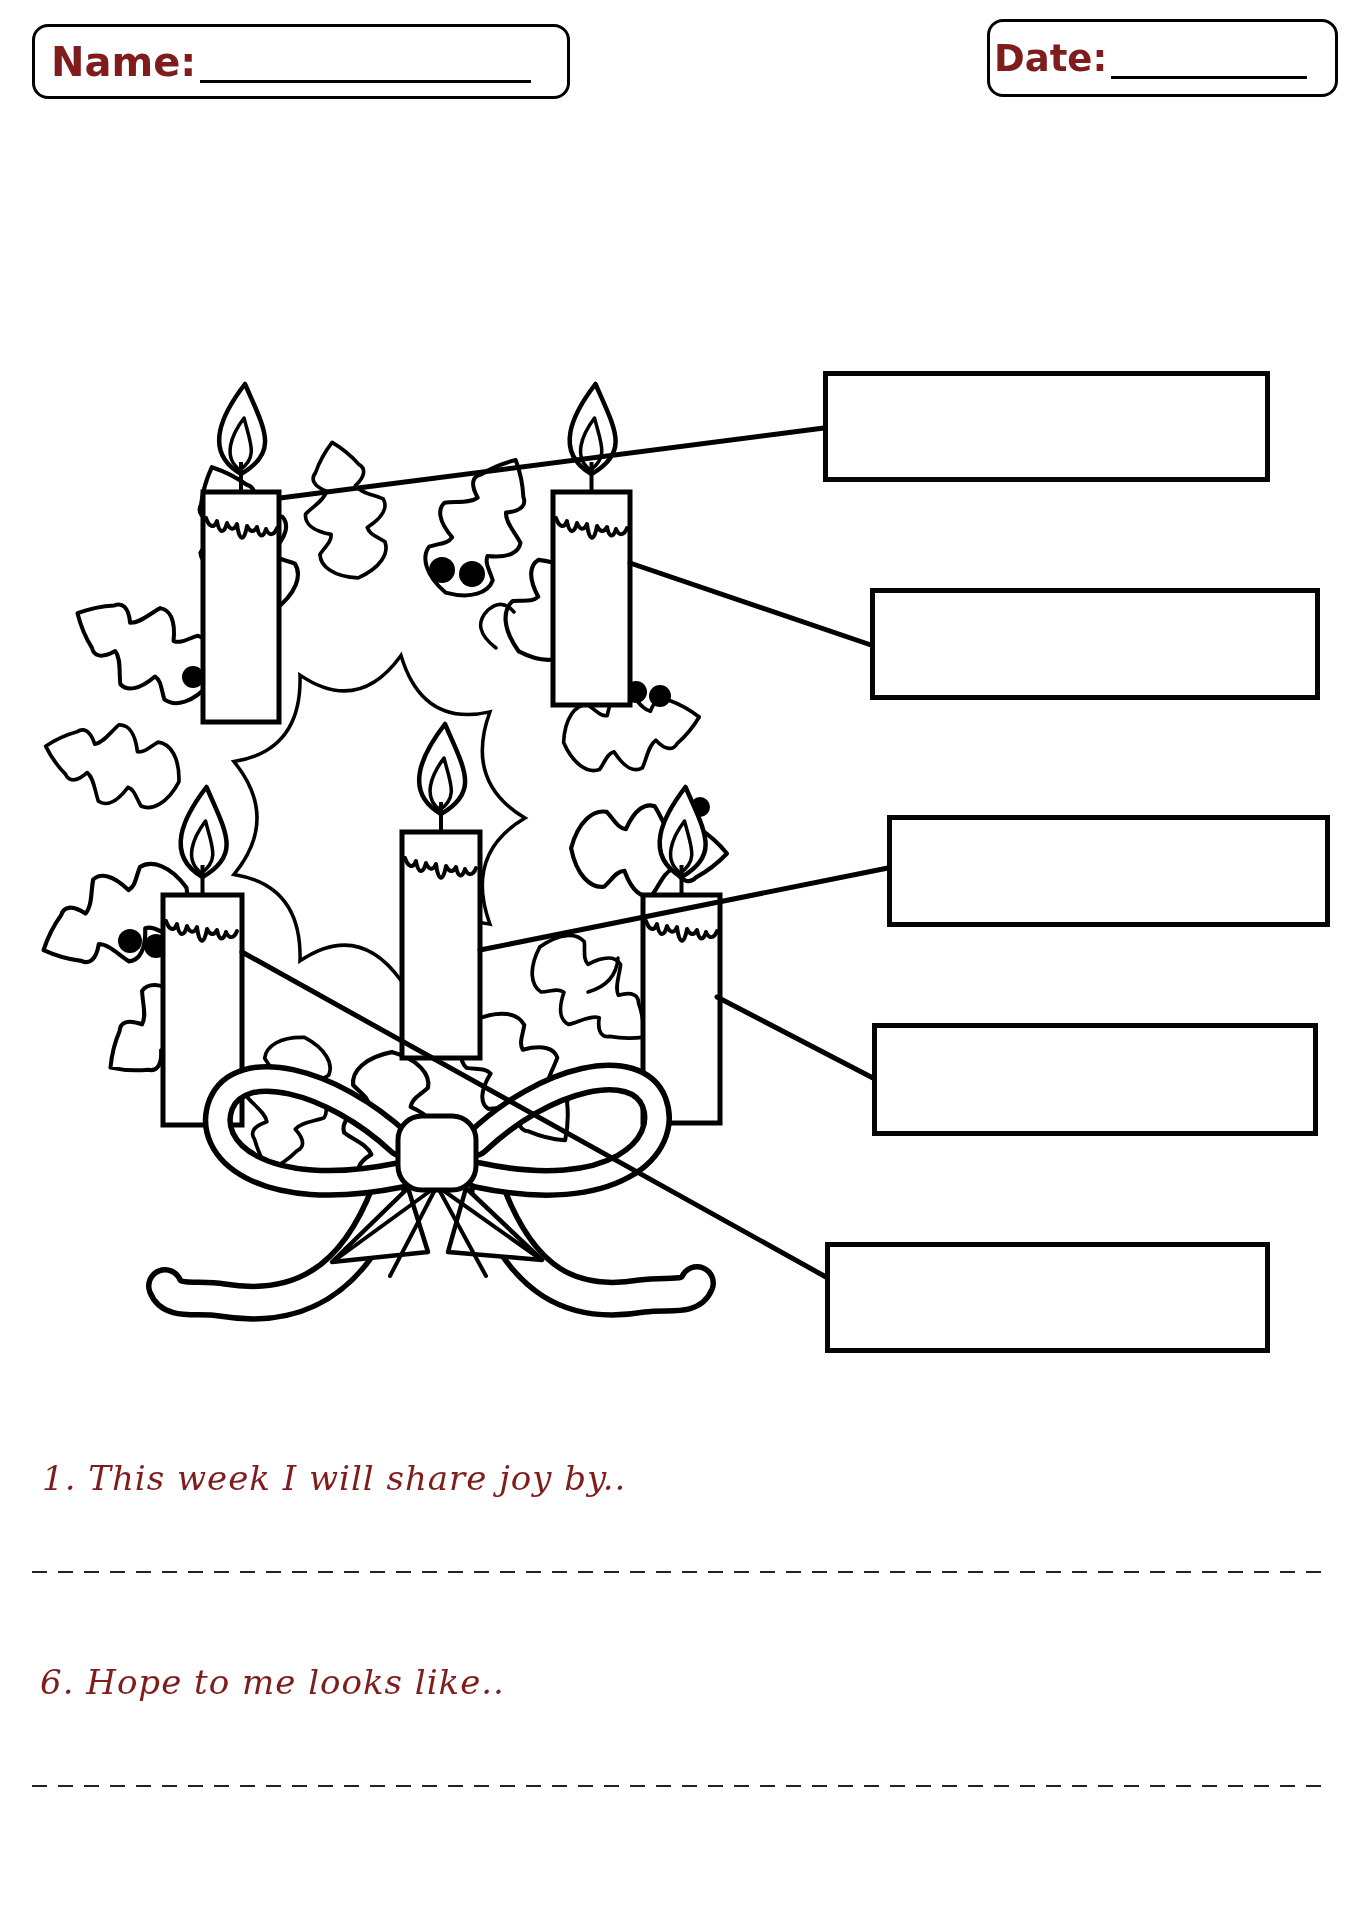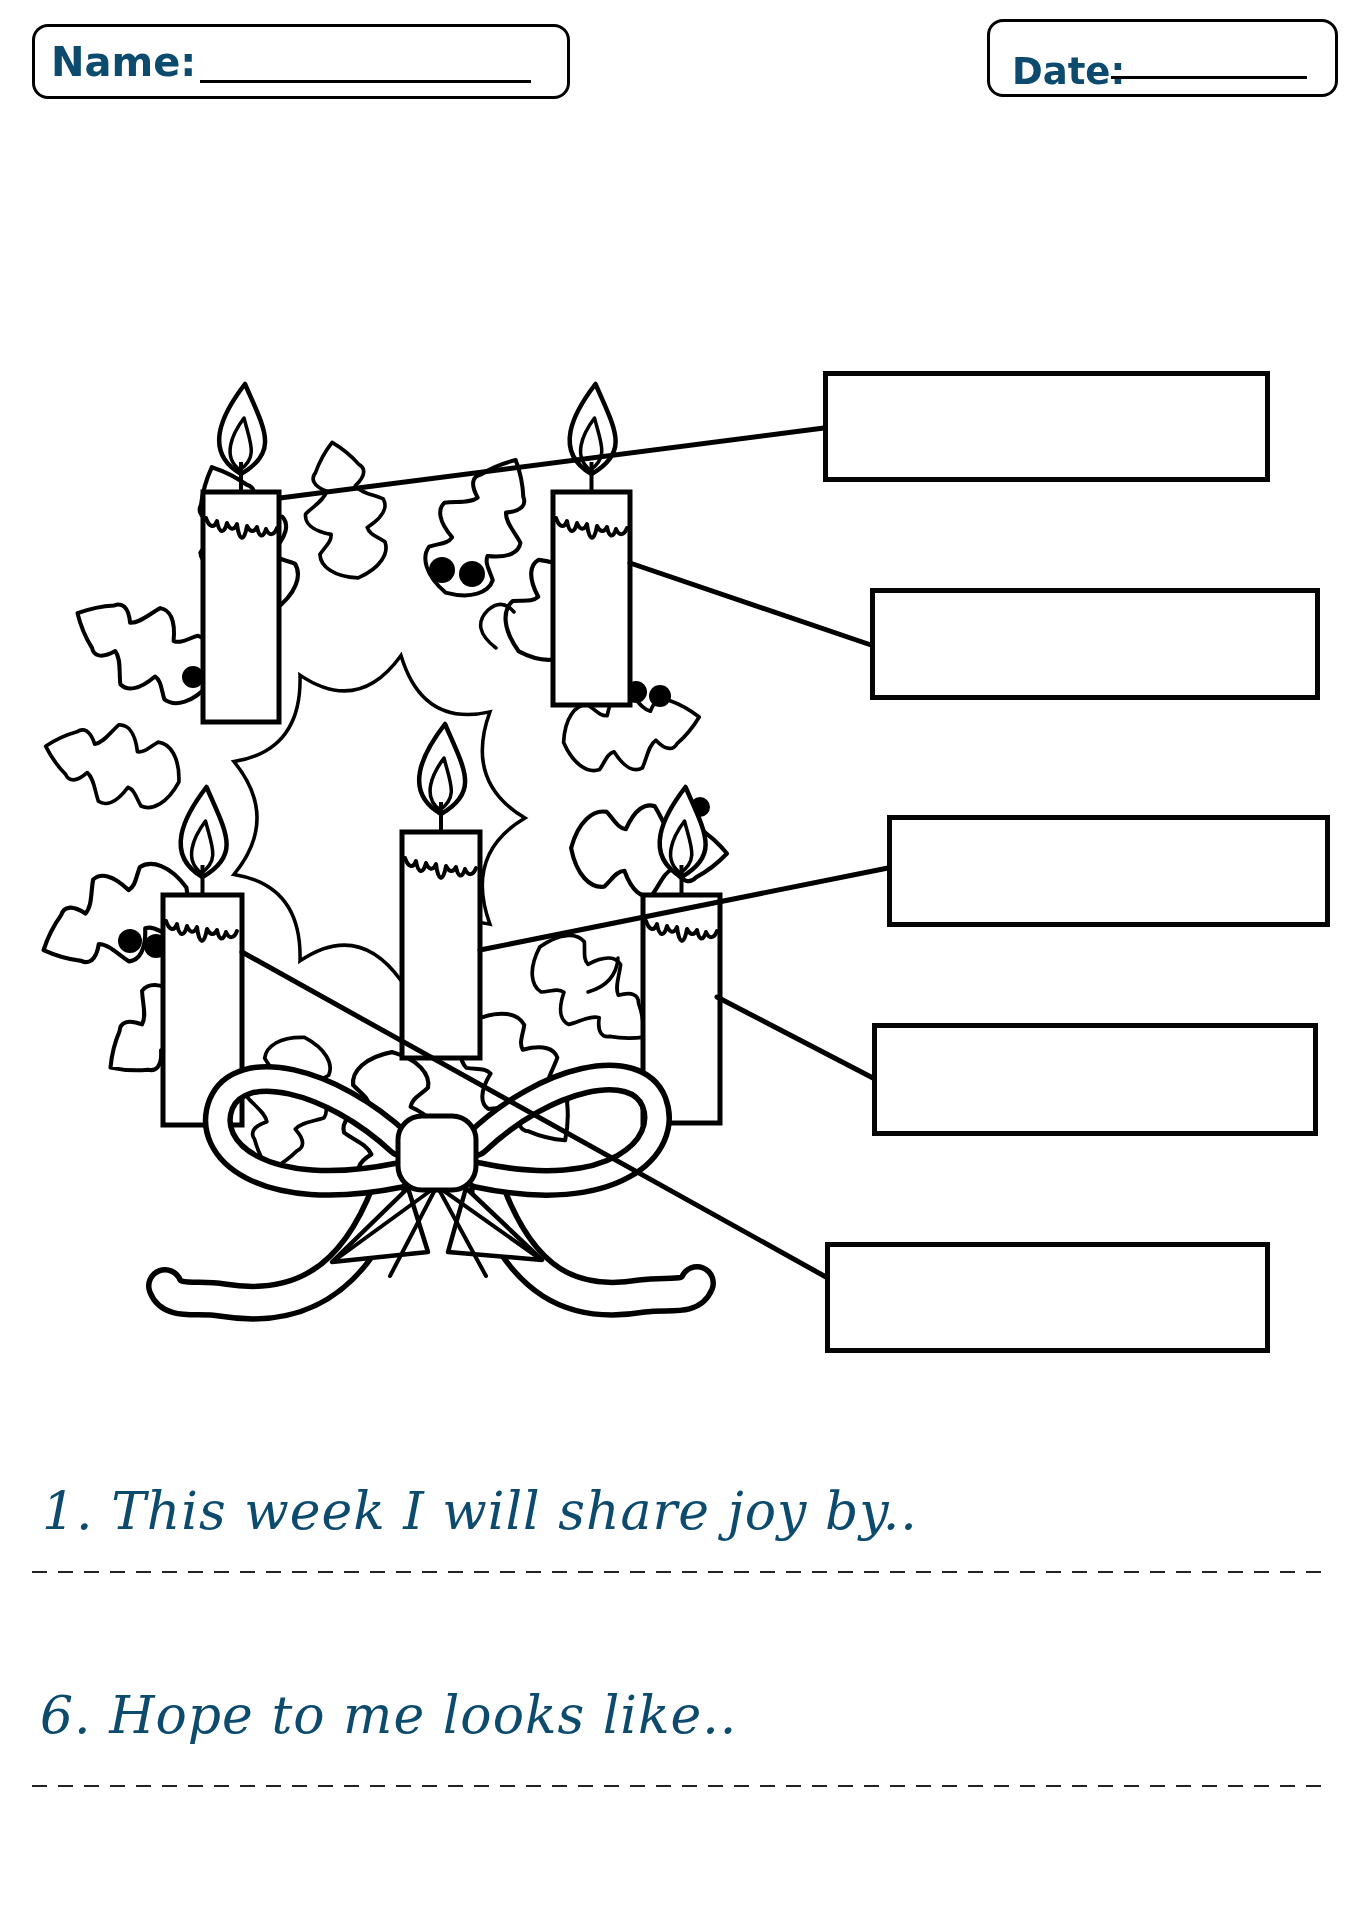--- a/index.html
+++ b/index.html
@@ -3,37 +3,37 @@
 <meta charset="utf-8">
 <style>
   html,body{margin:0;padding:0;background:#e8e8e8;}
   .page{
     position:relative;
     width:1358px;height:1920px;
     margin:0 auto;
     background:#ffffff;
     overflow:hidden;
     font-family:"DejaVu Sans", sans-serif;
-    color:#0c4a6e;
+    color:#7f1d1d;
   }
   
   .field-box{
     position:absolute;
     border:3.5px solid #000;
     border-radius:16px;
     background:#fff;
     box-sizing:border-box;
   }
   .name-box{left:32px;top:24px;width:538px;height:75px;}
   .date-box{left:987px;top:19px;width:351px;height:78px;}
   .field-label{
     position:absolute;left:16px;top:50%;transform:translateY(-50%);
     font-weight:800;font-size:40px;letter-spacing:0px;
   }
-  .date-box .field-label{font-size:37px;left:22px;margin-top:13px;}
+  .date-box .field-label{font-size:37px;left:4px;}
   .write-line{
     position:absolute;height:0;border-bottom:3px solid #000;
   }
   .name-box .write-line{left:165px;width:331px;bottom:13px;}
   .date-box .write-line{left:121px;width:196px;bottom:15px;}
 
   
   .title{
     position:absolute;left:0;right:0;top:134px;
     text-align:center;
@@ -58,25 +58,24 @@
   .ab2{left:870px;top:588px;width:450px;height:112px;}
   .ab3{left:887px;top:815px;width:443px;height:112px;}
   .ab4{left:872px;top:1023px;width:446px;height:113px;}
   .ab5{left:825px;top:1242px;width:445px;height:111px;}
 
   
   .prompt{
     position:absolute;
     font-family:"DejaVu Serif", serif;
     font-style:italic;
-    font-size:52px;
+    font-size:34px;
     letter-spacing:1px;
     z-index:2;
     white-space:nowrap;
-    margin-top:23px;
   }
   .p1{left:42px;top:1458px;}
   .p2{left:40px;top:1662px;}
   .dash-line{
     position:absolute;left:32px;width:1300px;height:2px;z-index:2;
     background:repeating-linear-gradient(90deg,#222 0 15px,transparent 15px 26px);
   }
   .dl1{top:1571px;}
   .dl2{top:1785px;}
 </style>

